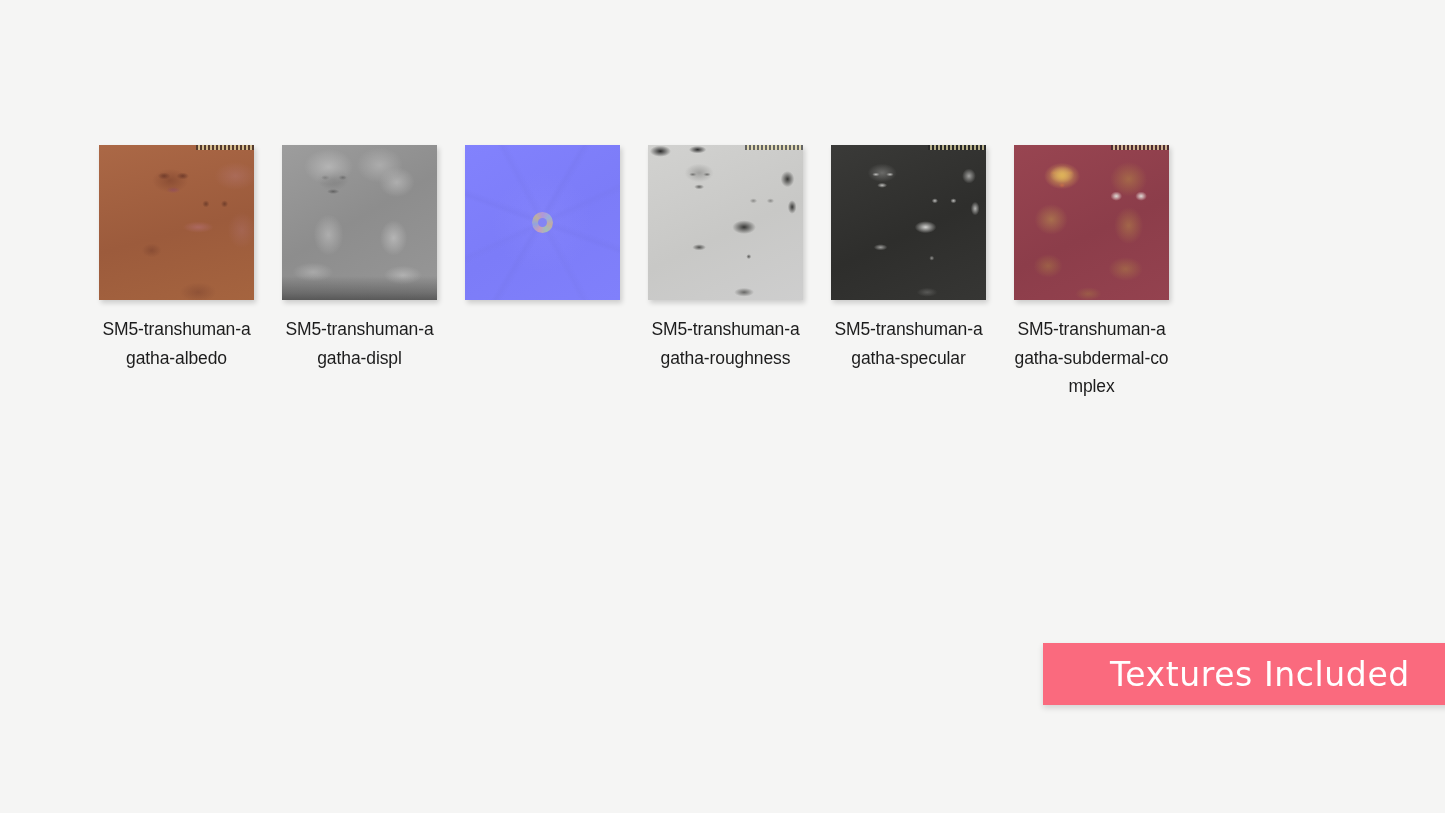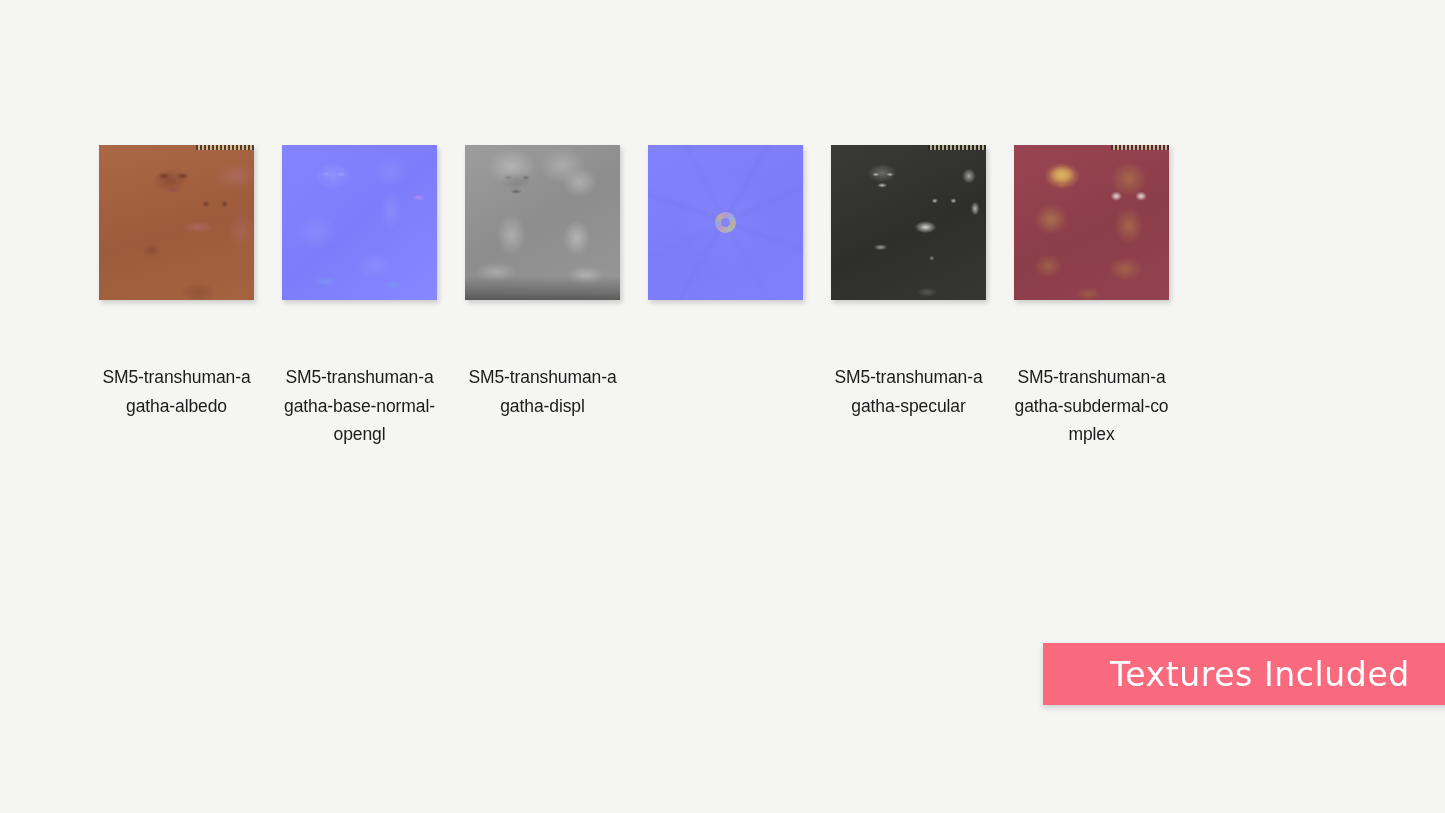--- a/index.html
+++ b/index.html
@@ -31,21 +31,20 @@
     flex-wrap: wrap;
     align-content: flex-start;
   }
 
   .card {
     width: 155px;
     margin-right: 28px;
     margin-bottom: 25px;
     display: flex;
     flex-direction: column;
-    gap: 48px;
   }
   .card:nth-child(7n) { margin-right: 0; }
 
   .thumb {
     width: 155px;
     height: 155px;
     box-shadow: 2px 3px 5px rgba(0,0,0,0.17);
     position: relative;
     overflow: hidden;
     background: #999;
@@ -322,44 +321,45 @@
   <div class="grid">
 
     <div class="card">
       <div class="thumb">
         <div class="tex tex-albedo"></div>
         <div class="strip"></div>
       </div>
       <div class="label">SM5-transhuman-agatha-albedo</div>
     </div>
 
-    <div class="card">
-      <div class="thumb">
-        <div class="tex tex-normal"></div>
-      </div>
-      <div class="label">SM5-transhuman-agatha-base-normal-opengl</div>
-    </div>
 
     <div class="card">
       <div class="thumb">
         <div class="tex tex-displ"></div>
       </div>
       <div class="label">SM5-transhuman-agatha-displ</div>
     </div>
 
 
     <div class="card">
       <div class="thumb">
         <div class="tex tex-eyes-normal">
           <div class="iris"></div>
         </div>
       </div>
     </div>
 
 
+    <div class="card">
+      <div class="thumb">
+        <div class="tex tex-rough"></div>
+        <div class="strip"></div>
+      </div>
+      <div class="label">SM5-transhuman-agatha-roughness</div>
+    </div>
 
     <div class="card">
       <div class="thumb">
         <div class="tex tex-spec"></div>
         <div class="strip"></div>
       </div>
       <div class="label">SM5-transhuman-agatha-specular</div>
     </div>
 
 

